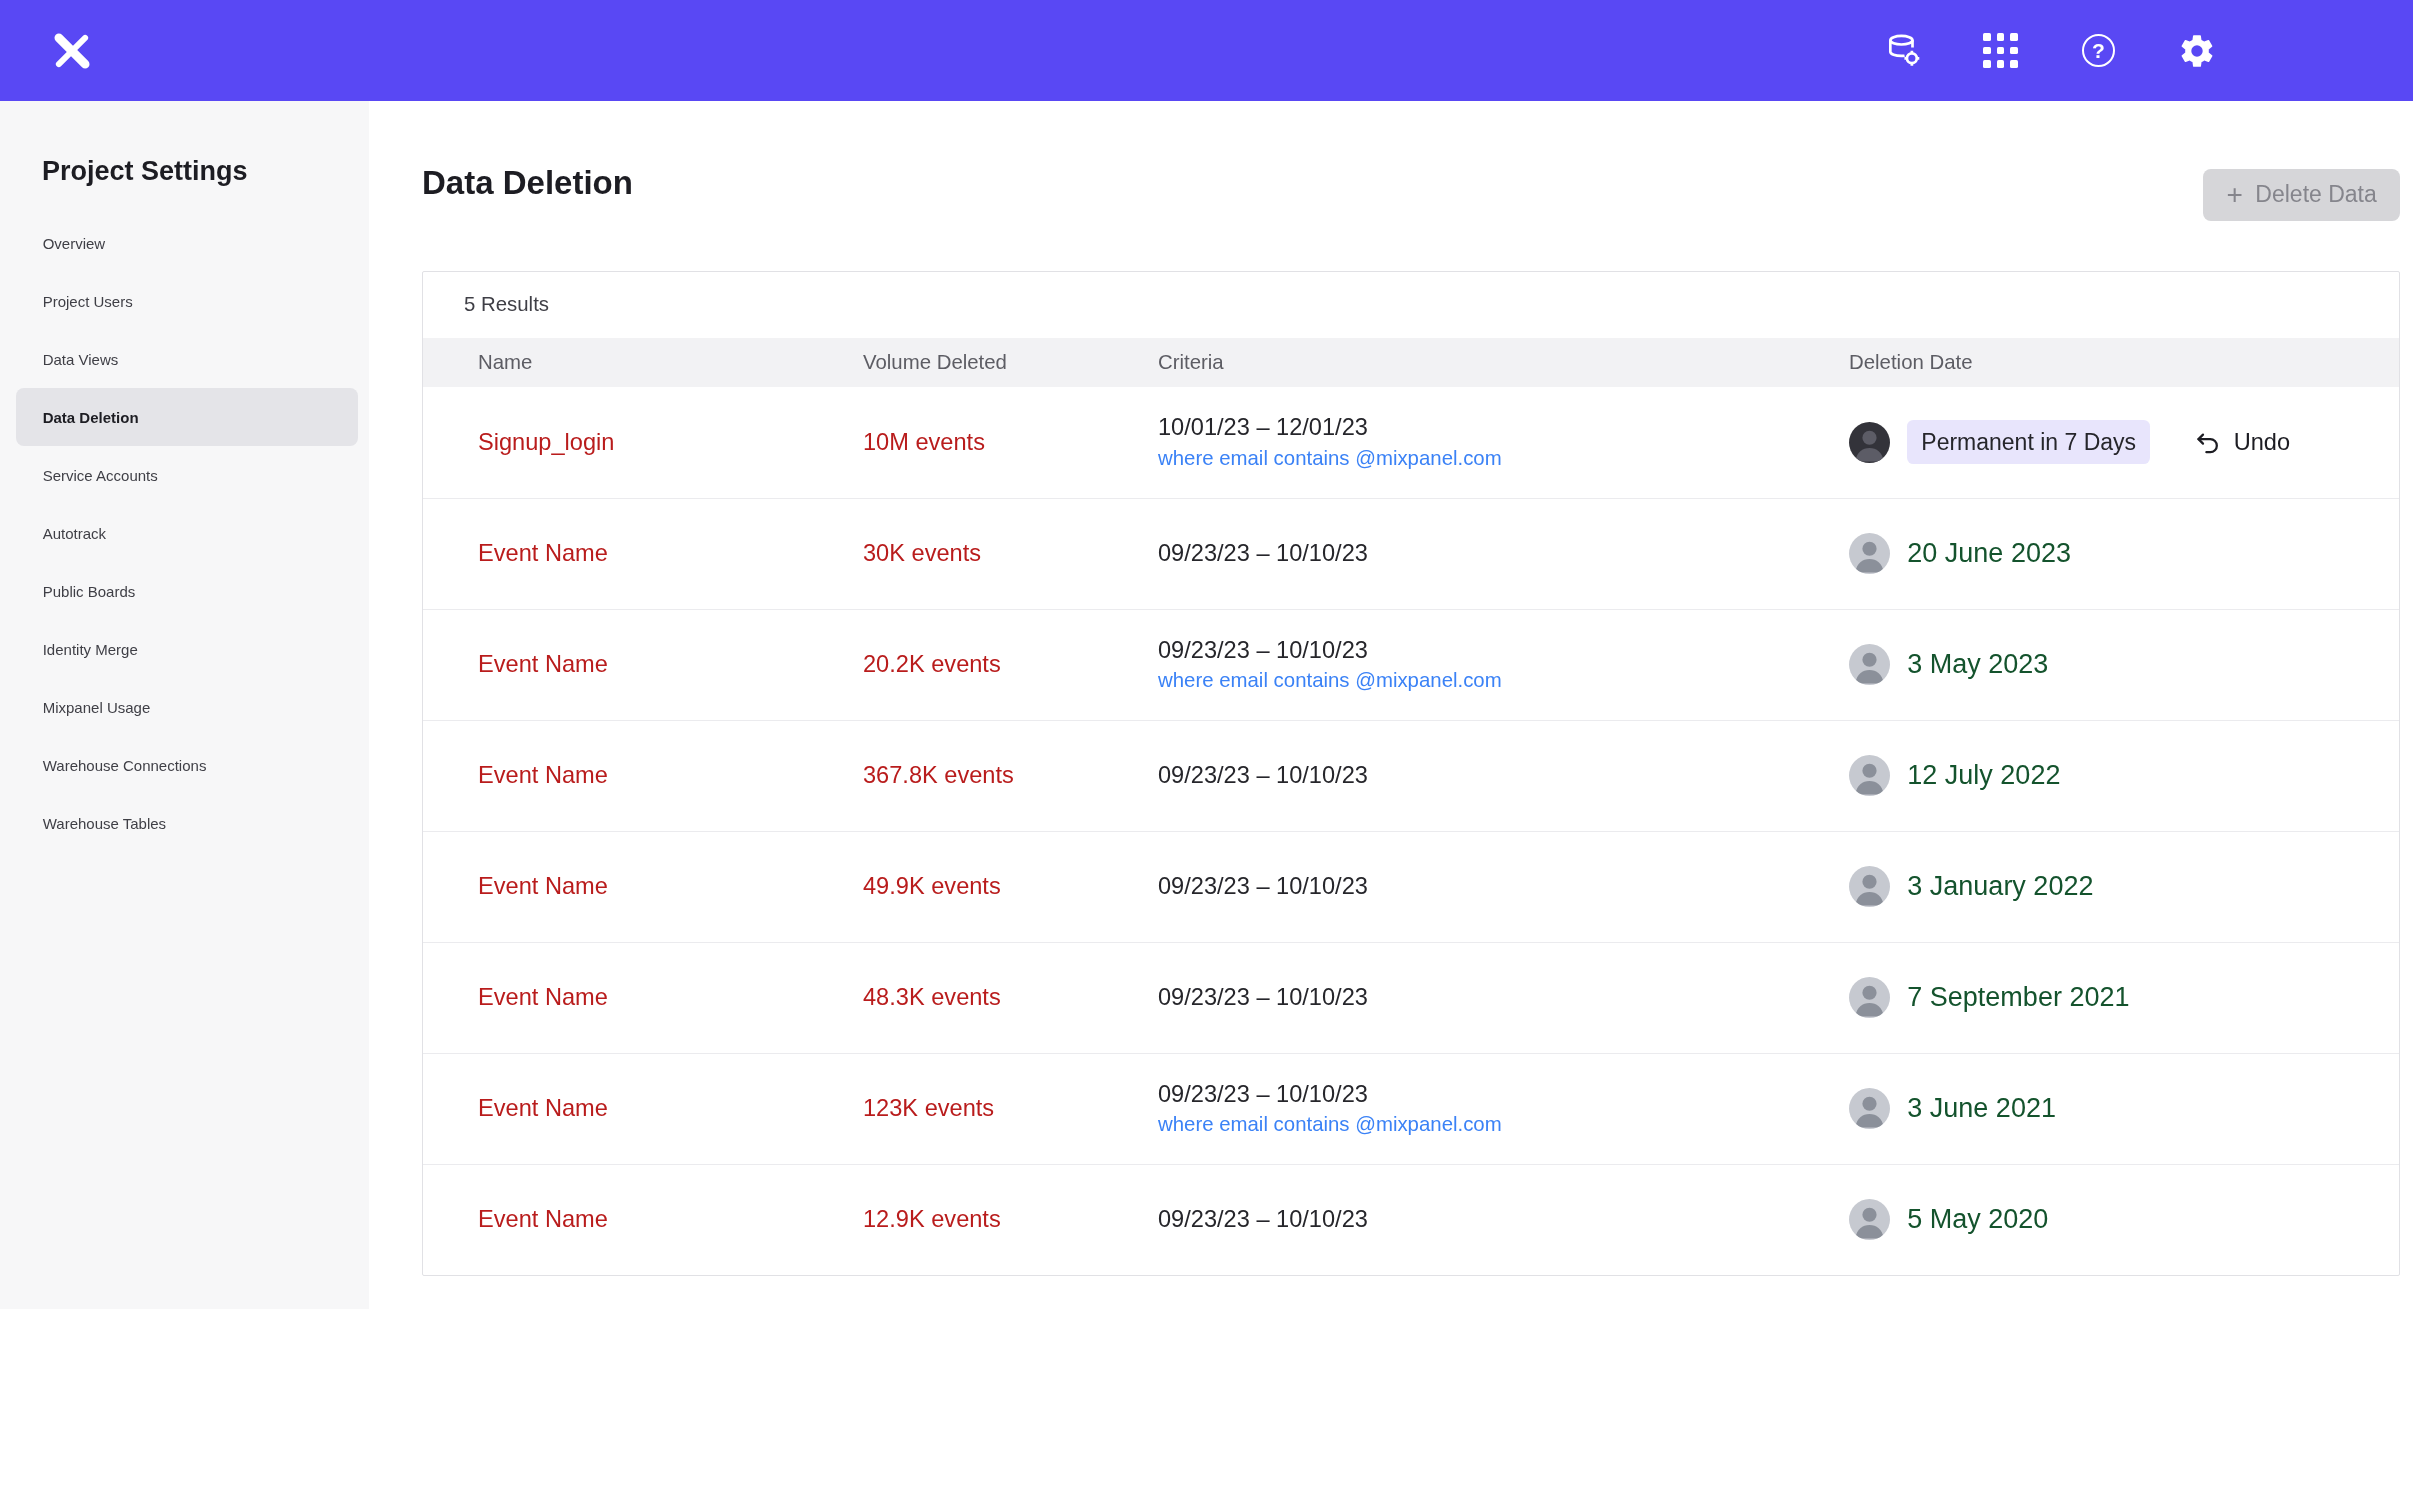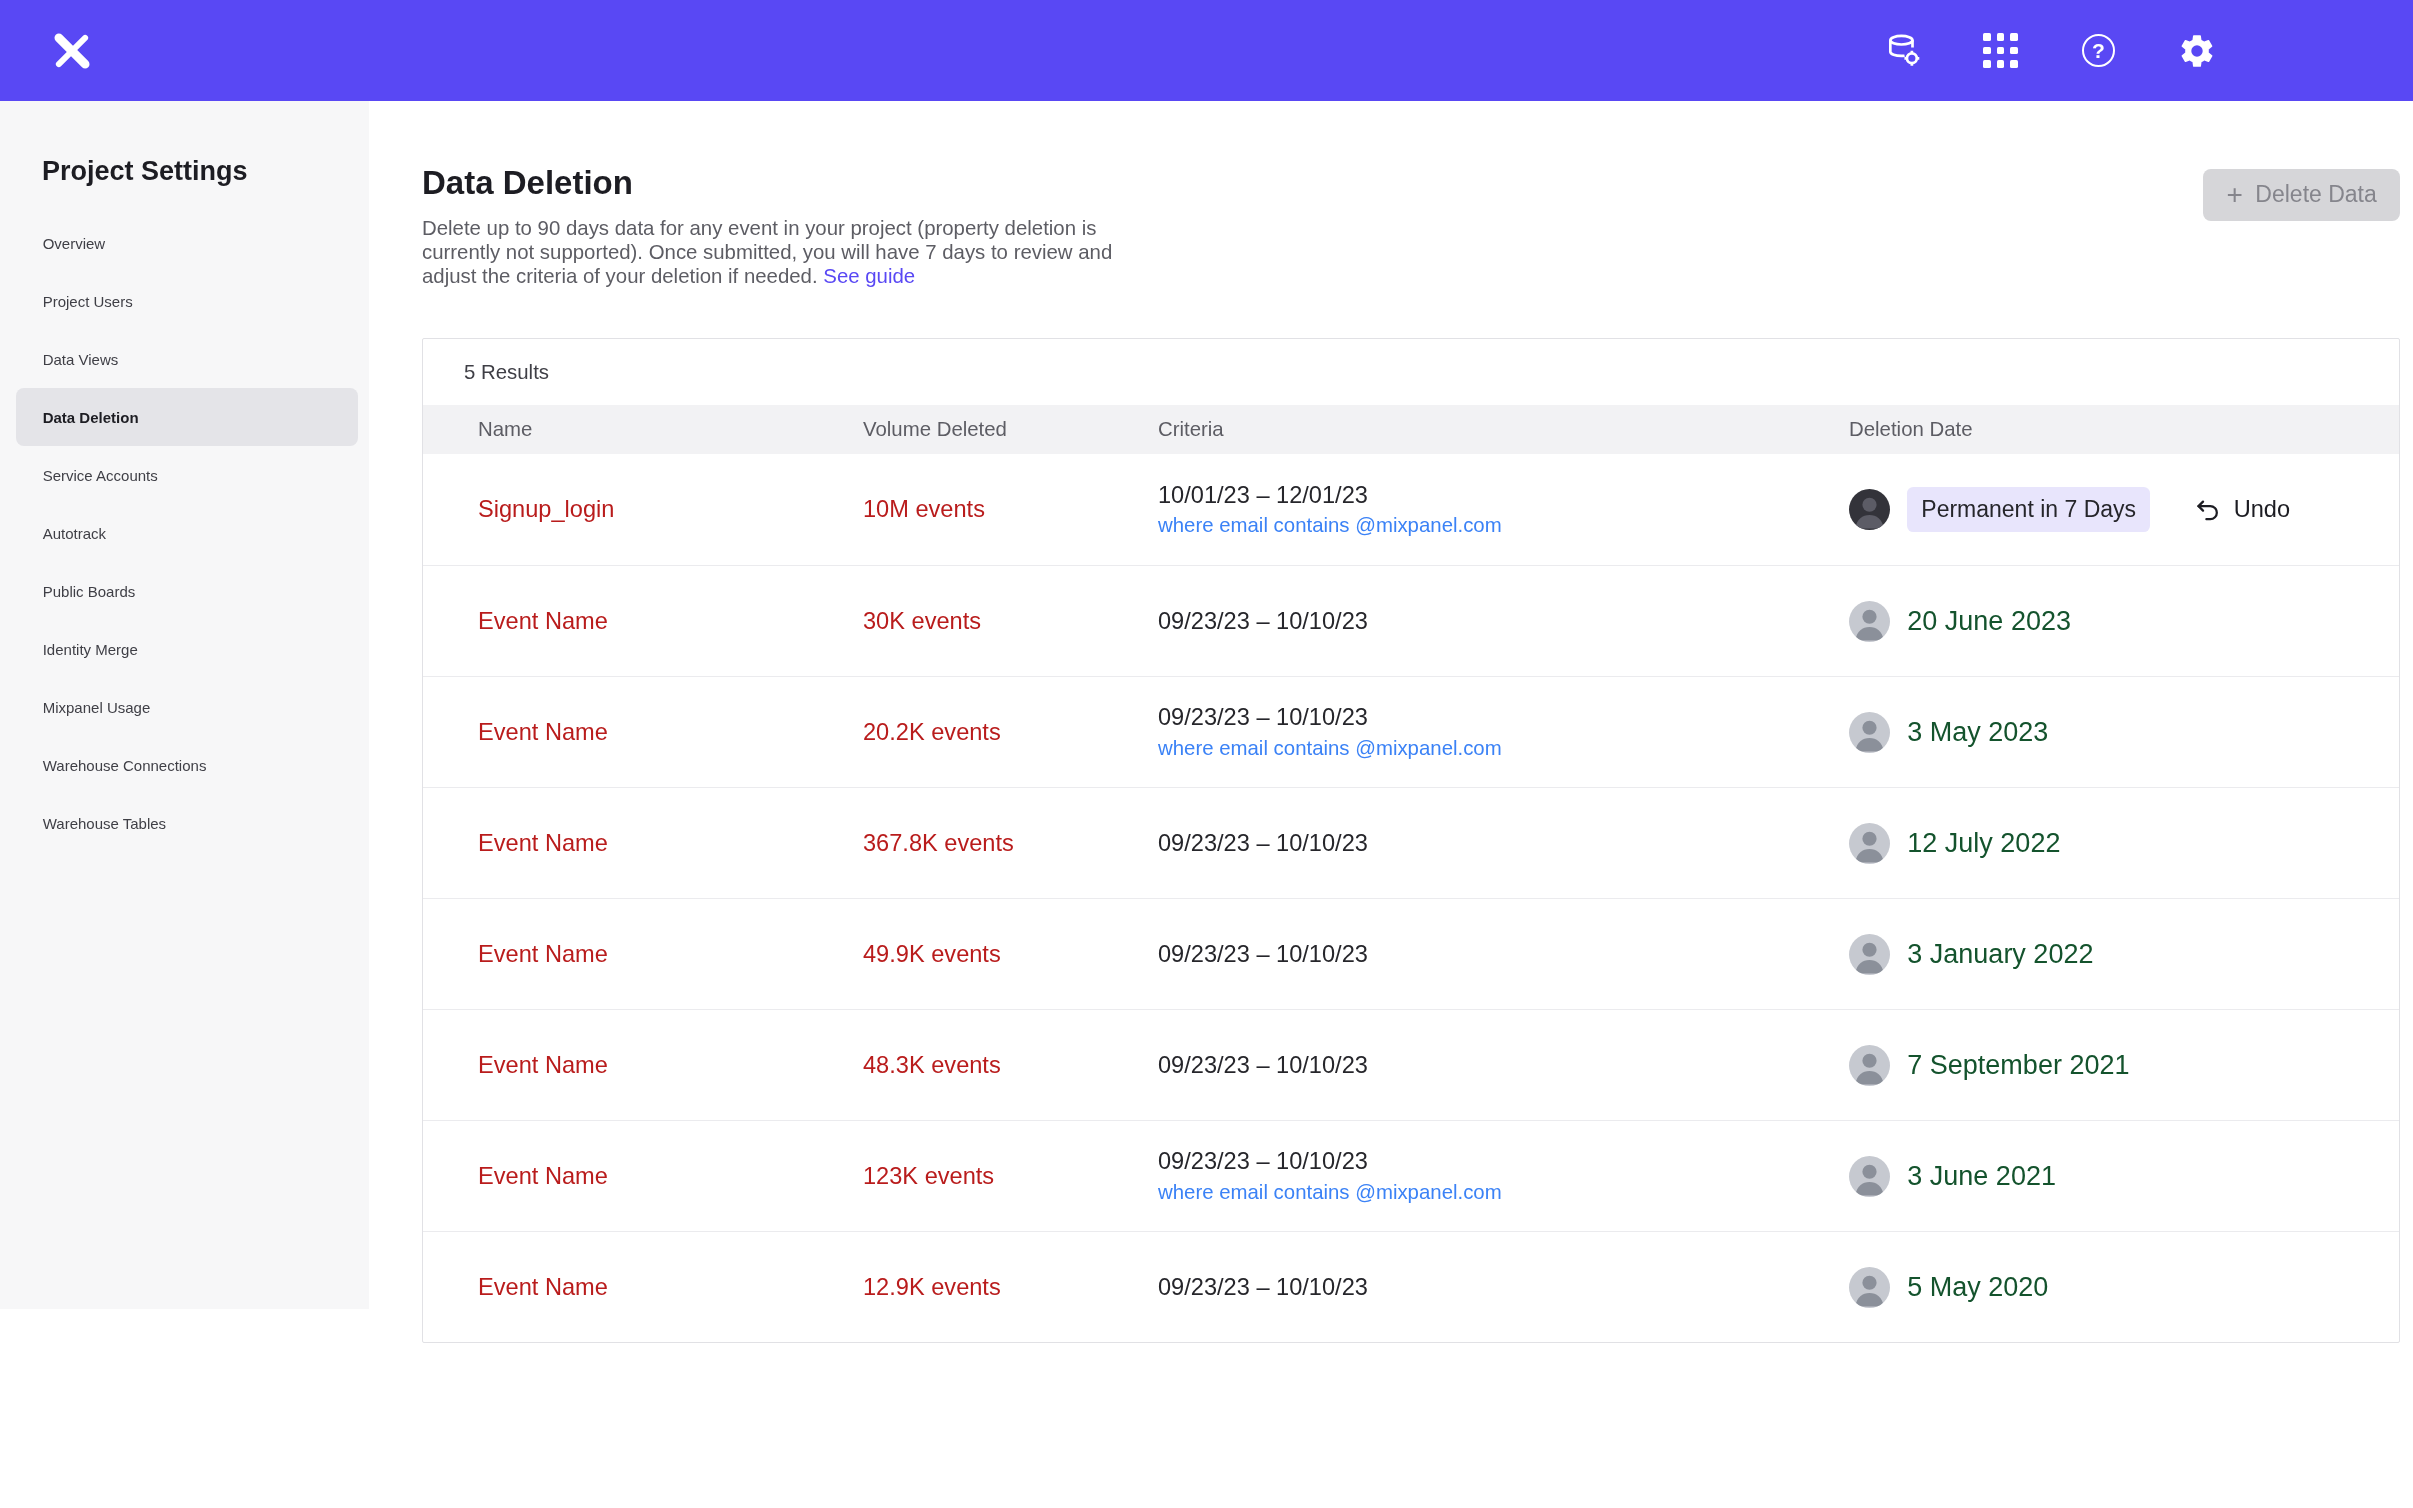--- a/index.html
+++ b/index.html
@@ -133,22 +133,20 @@
       <div class="nav-item">Mixpanel Usage</div>
       <div class="nav-item">Warehouse Connections</div>
       <div class="nav-item">Warehouse Tables</div>
     </nav>
   </aside>
 
   <main class="main">
     <div class="main-header">
       <div>
         <h1 class="page-title">Data Deletion</h1>
-        <p class="desc"><span>Delete up to 90 days data for any event in your project (property deletion is currently not supported). Once submitted, you will have 7 days to review and adjust the criteria of your deletion if needed.</span>
-          <a class="see-guide">See guide</a></p>
       </div>
       <button class="delete-btn">
         <span class="plus-glyph">+</span>
         <span>Delete Data</span>
       </button>
     </div>
 
     <section class="card">
       <div class="results-bar">5 Results</div>
 

